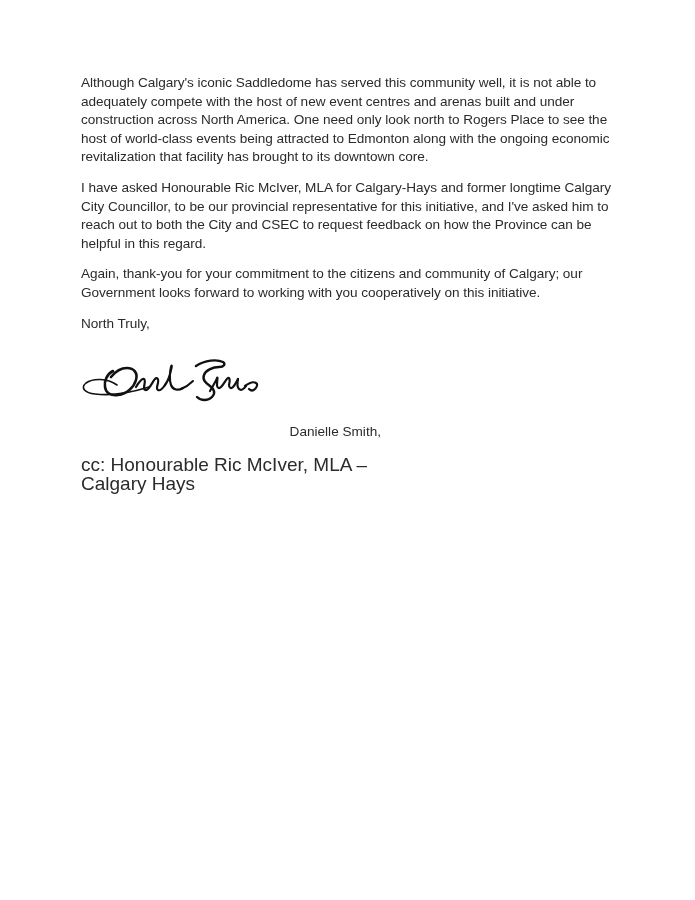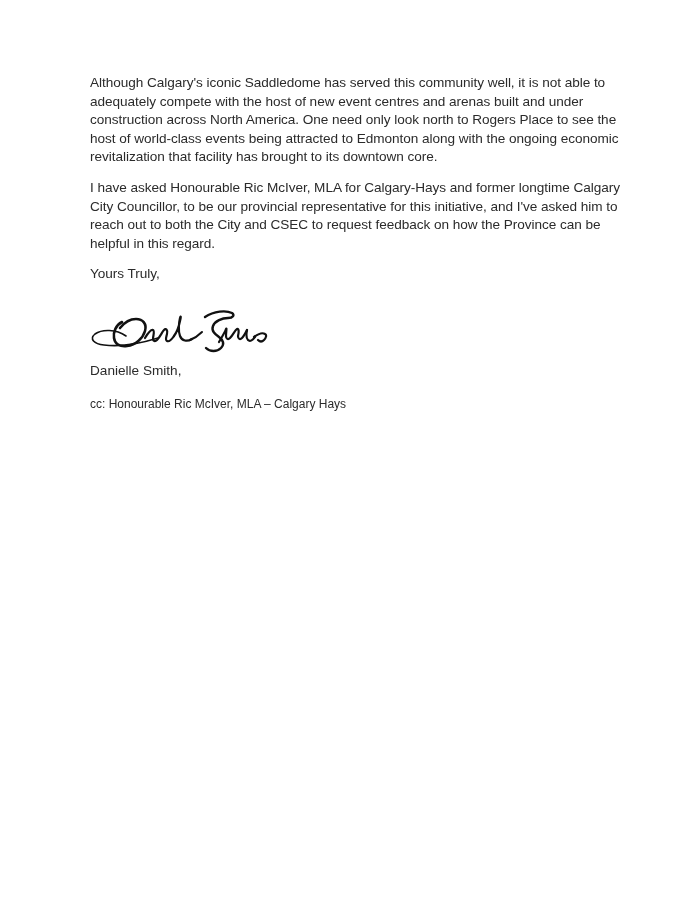--- a/index.html
+++ b/index.html
@@ -16,21 +16,21 @@
   }
   .page {
     position: relative;
     width: 695px;
     height: 900px;
     background: #ffffff;
     box-sizing: border-box;
   }
   .letter-body {
     position: absolute;
-    left: 90px;
+    left: 81px;
     top: 74px;
     width: 545px;
   }
   p.para {
     margin: 0 0 12px 0;
     font-size: 13.6px;
     line-height: 18.6px;
     text-align: left;
     color: #2b2b2b;
     letter-spacing: -0.05px;
@@ -48,49 +48,51 @@
     width: 200px;
     position: relative;
   }
   .signature-wrap svg {
     position: absolute;
     left: -4px;
     top: 0;
     display: block;
   }
   .signer {
-    margin-top: 6px;
+    margin-top: 18px;
+    text-align: right;
   }
   .signer-line {
     font-size: 13.6px;
     line-height: 18.2px;
     color: #2b2b2b;
   }
   .cc-line {
     margin-top: 15px;
-    font-size: 12px;
+    font-size: 19px;
     line-height: 18.2px;
     color: #2b2b2b;
   }
 </style>
 </head>
 <body>
 
 <div class="page">
 
   <div class="letter-body">
 
     <p class="para">Although Calgary's iconic Saddledome has served this community well, it is not able to adequately compete with the host of new event centres and arenas built and under construction across North America. One need only look north to Rogers Place to see the host of world-class events being attracted to Edmonton along with the ongoing economic revitalization that facility has brought to its downtown core.</p>
 
 
 
     <p class="para">I have asked Honourable Ric McIver, MLA for Calgary-Hays and former longtime Calgary City Councillor, to be our provincial representative for this initiative, and I've asked him to reach out to both the City and CSEC to request feedback on how the Province can be helpful in this regard.</p>
 
+    <p class="para">Again, thank-you for your commitment to the citizens and community of Calgary; our Government looks forward to working with you cooperatively on this initiative.</p>
 
-    <p class="para closing">Yours Truly,</p>
+    <p class="para closing">North Truly,</p>
 
     <div class="signature-block">
 
       <div class="signature-wrap">
         <svg width="200" height="52" viewBox="0 0 200 52" fill="none" xmlns="http://www.w3.org/2000/svg" aria-hidden="true">
           <g stroke="#111111" fill="none" stroke-linecap="round" stroke-linejoin="round">
             <path d="M40 32 C30 25, 16 25, 9 30 C3 35, 8 40, 18 41 C34 43, 56 39, 72 34" stroke-width="1.6"></path>
             <path d="M36 18 C30 21, 27 28, 28 34 C29 40, 34 43, 41 42 C50 41, 57 34, 59 27 C61 20, 57 15, 50 15 C44 15, 38 19, 34 24" stroke-width="2.6"></path>
             <path d="M59 34 C62 29, 65 25, 67 26 C69 27, 67 32, 67 35 C67 37, 69 38, 71 36 C74 33, 76 28, 78 26 C80 24, 82 26, 81 30 C80 34, 79 36, 81 37 C83 38, 86 35, 88 32" stroke-width="2.2"></path>
             <path d="M88 32 C91 28, 93 22, 94 17 C95 13, 95 11, 94 14 C93 18, 92 27, 94 32 C96 37, 101 38, 106 35" stroke-width="2.2"></path>

